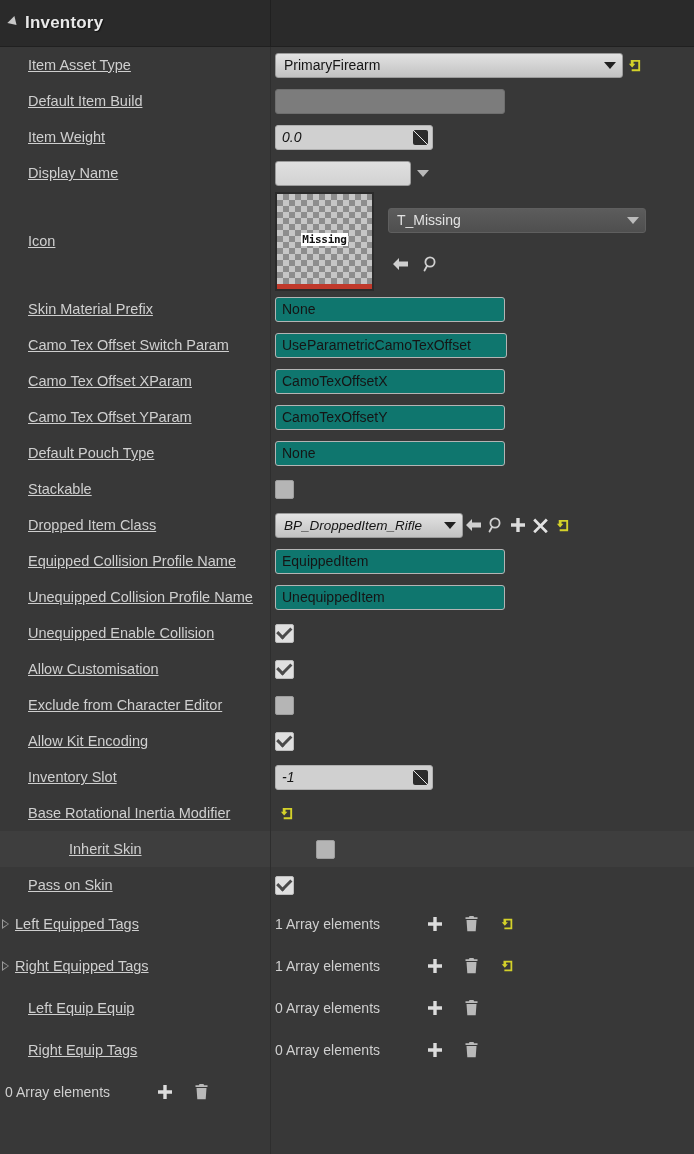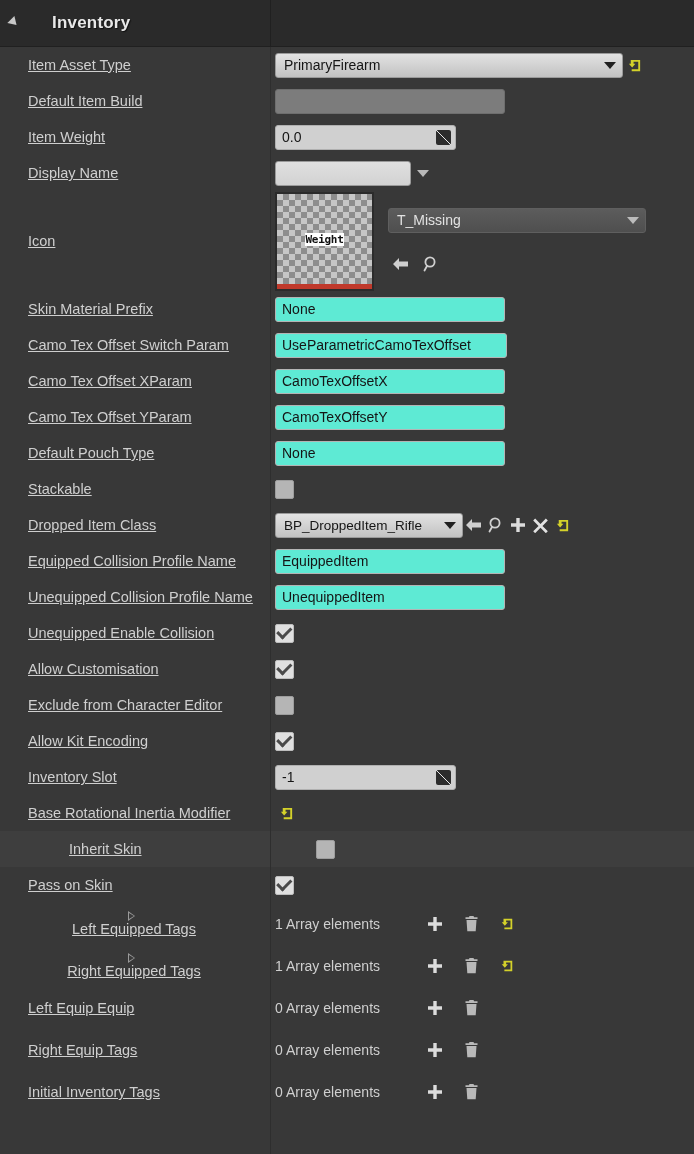--- a/index.html
+++ b/index.html
@@ -8,21 +8,21 @@
     background:#383838;
     font-family:"Liberation Sans", sans-serif;
     -webkit-font-smoothing:antialiased;
   }
   #panel{position:relative;width:694px;height:1154px;background:#383838;}
 
   
   .cat-header{
     height:47px;background:#2a2a2a;display:flex;align-items:center;
     box-sizing:border-box;padding-left:8px;
-    border-bottom:1px solid #202020;position:relative;gap:27px;
+    border-bottom:1px solid #202020;position:relative;
   }
   .cat-header .divline{
     position:absolute;left:270px;top:0;bottom:0;width:1px;background:#202020;
   }
   .tri-down{
     width:0;height:0;border-left:5px solid transparent;border-right:5px solid transparent;
     border-top:8px solid #c8c8c8;margin-right:7px;transform:rotate(-45deg) translate(1px,0px);
   }
   .cat-title{
     color:#e8e8e8;font-size:17px;font-weight:bold;letter-spacing:.2px;
@@ -35,21 +35,21 @@
     display:flex;align-items:center;position:relative;
     min-height:36px;box-sizing:border-box;
   }
   .row.alt{background:#3e3e3e;padding-left:41px;}
   .row .lbl{
     width:270px;flex:0 0 270px;box-sizing:border-box;
     padding-left:28px;padding-right:4px;
     color:#cfcfcf;font-size:14.5px;white-space:nowrap;overflow:hidden;
     display:flex;align-items:center;height:100%;text-decoration:underline;
   }
-  .row .lbl.has-tri{padding-left:2px;flex-direction:column;}
+  .row .lbl.has-tri{padding-left:2px;}
   .row .val{
     flex:1;display:flex;align-items:center;gap:0;
     padding-left:5px;box-sizing:border-box;height:100%;
   }
   .vsep{
     position:absolute;left:270px;top:0;bottom:0;width:1px;background:#2e2e2e;
   }
   .row.tall{min-height:100px;}
 
   .tri-right{
@@ -79,32 +79,32 @@
   .combo.cls{width:188px;font-size:13.5px;}
   .combo.blank{width:136px;background:linear-gradient(#e0e0e0,#d2d2d2);}
   .caret{
     width:0;height:0;border-left:6px solid transparent;border-right:6px solid transparent;
     border-top:7px solid #202020;margin-left:6px;flex:0 0 auto;
   }
   .caret.outside{border-top-color:#b9b9b9;}
 
   .txtfield{
     height:25px;box-sizing:border-box;width:157px;
-    background:#5eead4;border:1px solid #b4b4b4;border-radius:3px;
+    background:#0f766e;border:1px solid #b4b4b4;border-radius:3px;
     display:flex;align-items:center;padding:0 6px;
     color:#151515;font-size:14px;white-space:nowrap;overflow:hidden;
   }
   .txtfield.w-lg{width:230px;}
   .txtfield.disabled{background:#7c7c7c;border-color:#6e6e6e;}
 
   .numfield{
-    height:25px;box-sizing:border-box;width:181px;
+    height:25px;box-sizing:border-box;width:158px;
     background:#d0d0d0;border:1px solid #b0b0b0;border-radius:3px;
     display:flex;align-items:center;justify-content:space-between;
-    padding:0 4px 0 6px;color:#151515;font-size:14px;
+    padding:0 4px 0 6px;color:#151515;font-size:14px;font-style:italic;
   }
   .spin{
     width:15px;height:15px;position:relative;overflow:hidden;flex:0 0 auto;
     background:#e7e7e7;border-radius:2px;
   }
   .spin::before{
     content:"";position:absolute;inset:0;
     background:linear-gradient(45deg,#2c2c2c 0 48%, #e7e7e7 48% 52%, #2c2c2c 52% 100%);
   }
 
@@ -204,21 +204,21 @@
         </div>
         <span class="caret outside"></span>
       </div>
     </div>
 
     <div class="row tall">
       <span class="vsep"></span>
       <div class="lbl">Icon</div>
       <div class="val" style="align-items:center;gap:14px;">
         <div class="thumb">
-          <span class="mtxt">Weight</span>
+          <span class="mtxt">Missing</span>
           <span class="redbar"></span>
         </div>
         <div class="iconcol">
           <div class="combo" style="width:258px;background:linear-gradient(#5c5c5c,#4f4f4f);border-color:#5f5f5f;color:#e2e2e2;">
             <span>T_Missing</span>
             <span class="caret" style="border-top-color:#bcbcbc;"></span>
           </div>
           <div class="iconrow2">
             <span class="ib">
               <svg width="18" height="16" viewBox="0 0 18 16">
@@ -290,21 +290,21 @@
       <span class="vsep"></span>
       <div class="lbl">Stackable</div>
       <div class="val">
         <span class="chk"></span>
       </div>
     </div>
 
     <div class="row">
       <span class="vsep"></span>
       <div class="lbl">Dropped Item Class</div>
-      <div class="val" style="">
+      <div class="val" style="font-style:italic;">
         <div class="combo cls">
           <span>BP_DroppedItem_Rifle</span>
           <span class="caret"></span>
         </div>
         <span class="ib">
           <svg width="18" height="16" viewBox="0 0 18 16">
               <path d="M7 2L1 8l6 6v-3.5h9v-5H7z" fill="#cfcfcf"></path>
             </svg>
         </span>
         <span class="ib">
@@ -505,21 +505,20 @@
         <span class="ib">
           <svg width="15" height="16" viewBox="0 0 14 16">
               <path d="M5 0h4l.6 1.2H13v1.7H1V1.2h3.4zM2 4h10l-.8 11.2H2.8z" fill="#b9b9b9"></path>
             </svg>
         </span>
       </div>
     </div>
 
     <div class="row" style="min-height:42px;">
       <span class="vsep"></span>
-      <div class="lbl">Initial Inventory Tags</div>
       <div class="val" style="gap:14px;">
         <span class="arr-count">0 Array elements</span>
         <span class="ib">
           <svg width="16" height="16" viewBox="0 0 16 16">
               <path d="M6.3 1h3.4v5.3H15v3.4H9.7V15H6.3V9.7H1V6.3h5.3z" fill="#dcdcdc"></path>
             </svg>
         </span>
         <span class="ib">
           <svg width="15" height="16" viewBox="0 0 14 16">
               <path d="M5 0h4l.6 1.2H13v1.7H1V1.2h3.4zM2 4h10l-.8 11.2H2.8z" fill="#b9b9b9"></path>

